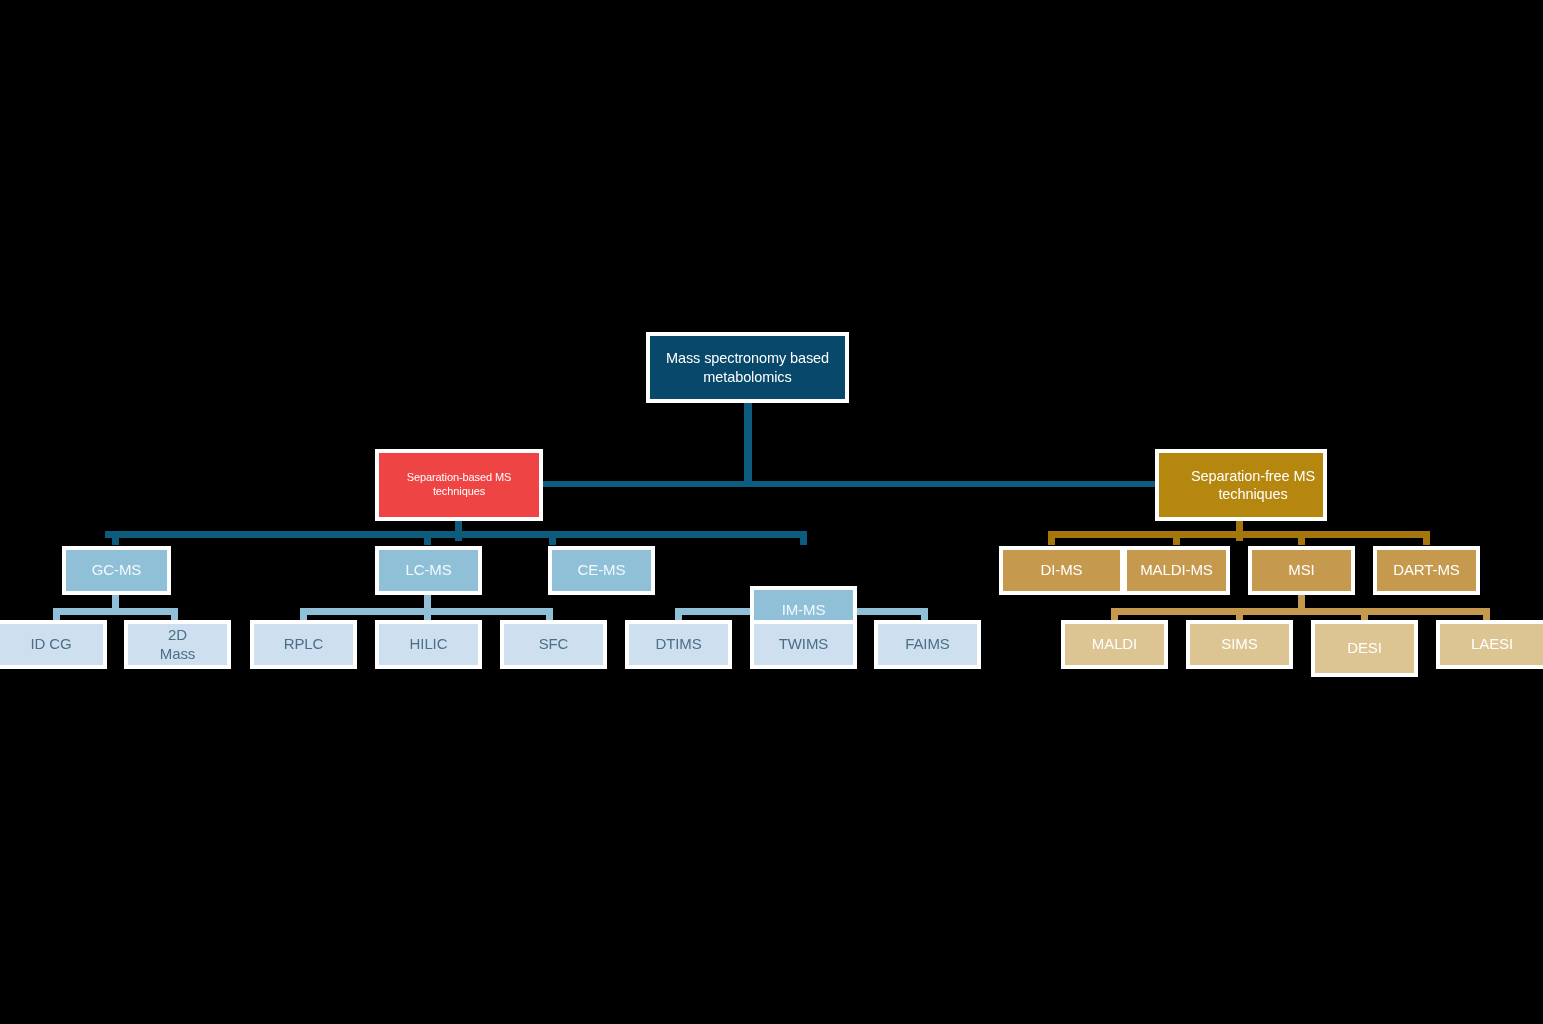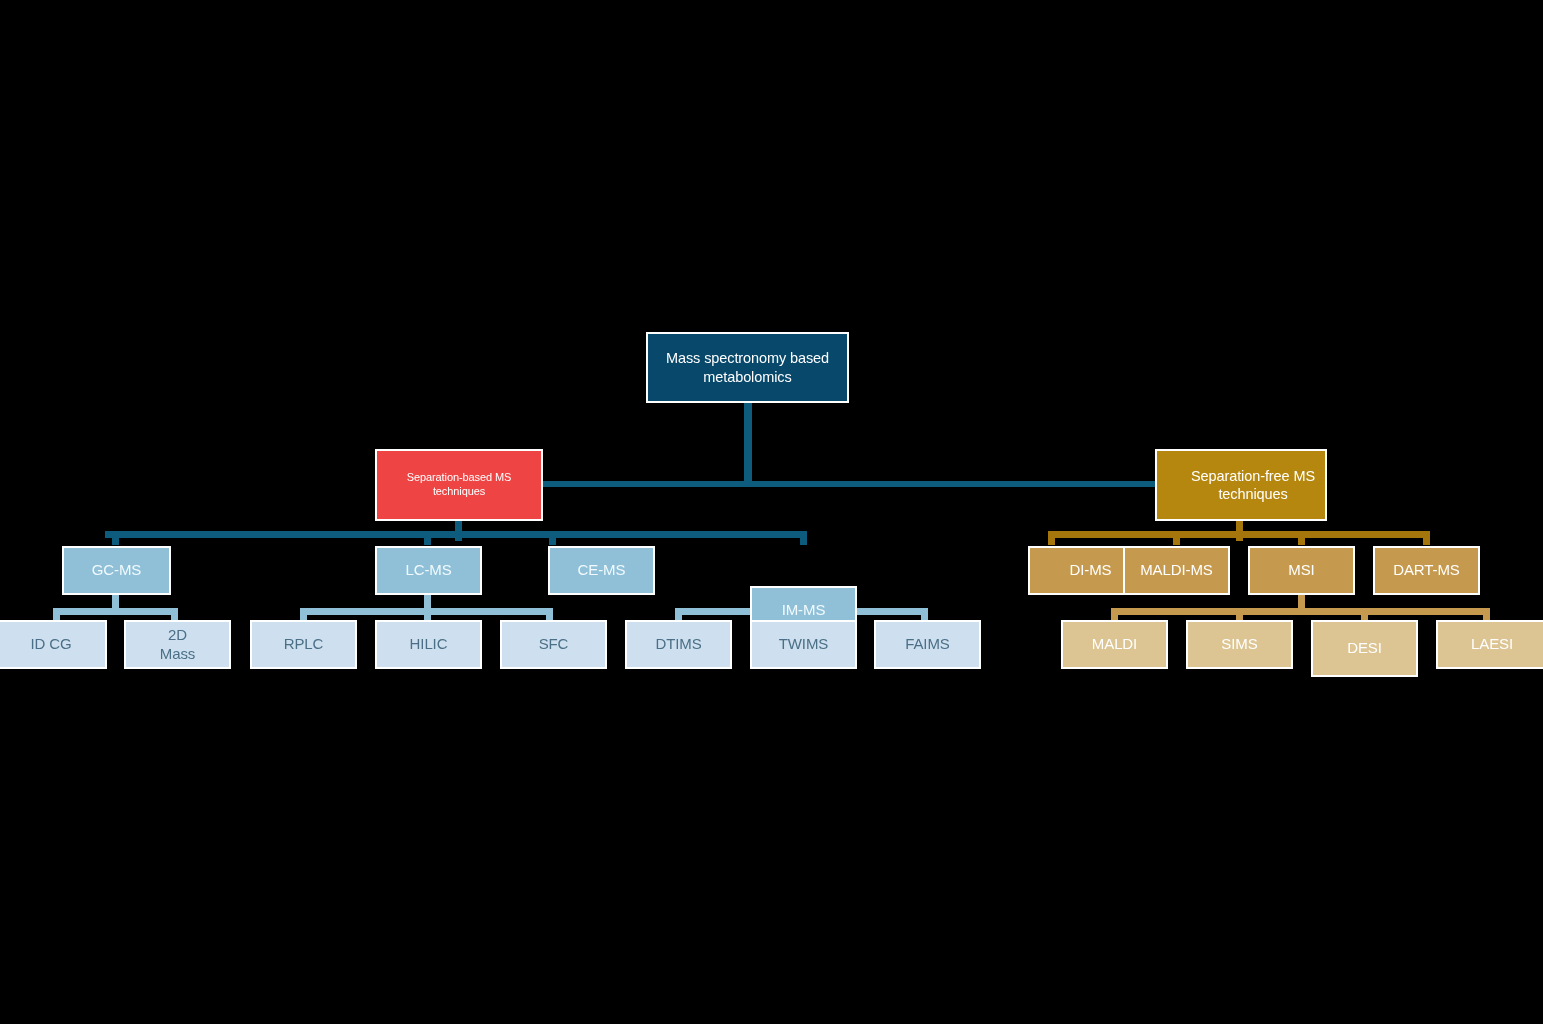--- a/index.html
+++ b/index.html
@@ -20,21 +20,21 @@
   .node {
     position: absolute;
     box-sizing: border-box;
     display: flex;
     align-items: center;
     justify-content: center;
     text-align: center;
     line-height: 1.25;
     white-space: pre-line;
     background: #0d5c7d;
-    border: 2px solid #d946ef;
+    border: 4px solid #d946ef;
     color: #ffffff;
     font-size: 14px;
     letter-spacing: -0.1px;
   }
 
   .node.root        { background: #07486b; border-color:#ffffff; color:#ffffff; font-size:14.5px; }
   .node.branch-blue { background: #ef4444; border-color:#ffffff; color:#ffffff; font-size:11px; }
   .node.branch-gold { background: #b5870e; border-color:#ffffff; color:#ffffff; font-size:14.5px;padding-left:24px; }
   .node.mid-blue    { background: #90c0d8; border-color:#ffffff; color:#f2fafe; font-size:15px; }
   .node.leaf-blue   { background: #cee0ef; border-color:#ffffff; color:#4a6f86; font-size:15px; }
@@ -113,21 +113,21 @@
   <div class="node leaf-blue" style="left:-5px; top:620px; width:112px; height:49px;">ID CG</div>
   <div class="node leaf-blue" style="left:124px; top:620px; width:107px; height:49px;">2D
 Mass</div>
   <div class="node leaf-blue" style="left:250px; top:620px; width:107px; height:49px;">RPLC</div>
   <div class="node leaf-blue" style="left:375px; top:620px; width:107px; height:49px;">HILIC</div>
   <div class="node leaf-blue" style="left:500px; top:620px; width:107px; height:49px;">SFC</div>
   <div class="node leaf-blue" style="left:625px; top:620px; width:107px; height:49px;">DTIMS</div>
   <div class="node leaf-blue" style="left:750px; top:620px; width:107px; height:49px;">TWIMS</div>
   <div class="node leaf-blue" style="left:874px; top:620px; width:107px; height:49px;">FAIMS</div>
 
-  <div class="node mid-gold" style="left:999px; top:546px; width:125px; height:49px;margin-left:29px;">DI-MS</div>
+  <div class="node mid-gold" style="left:999px; top:546px; width:125px; height:49px;">DI-MS</div>
   <div class="node mid-gold" style="left:1123px; top:546px; width:107px; height:49px;">MALDI-MS</div>
   <div class="node mid-gold" style="left:1248px; top:546px; width:107px; height:49px;">MSI</div>
   <div class="node mid-gold" style="left:1373px; top:546px; width:107px; height:49px;">DART-MS</div>
 
   <div class="node leaf-gold" style="left:1061px; top:620px; width:107px; height:49px;">MALDI</div>
   <div class="node leaf-gold" style="left:1186px; top:620px; width:107px; height:49px;">SIMS</div>
   <div class="node leaf-gold" style="left:1311px; top:620px; width:107px; height:57px;">DESI</div>
   <div class="node leaf-gold" style="left:1436px; top:620px; width:112px; height:49px;">LAESI</div>
 
 </div>

